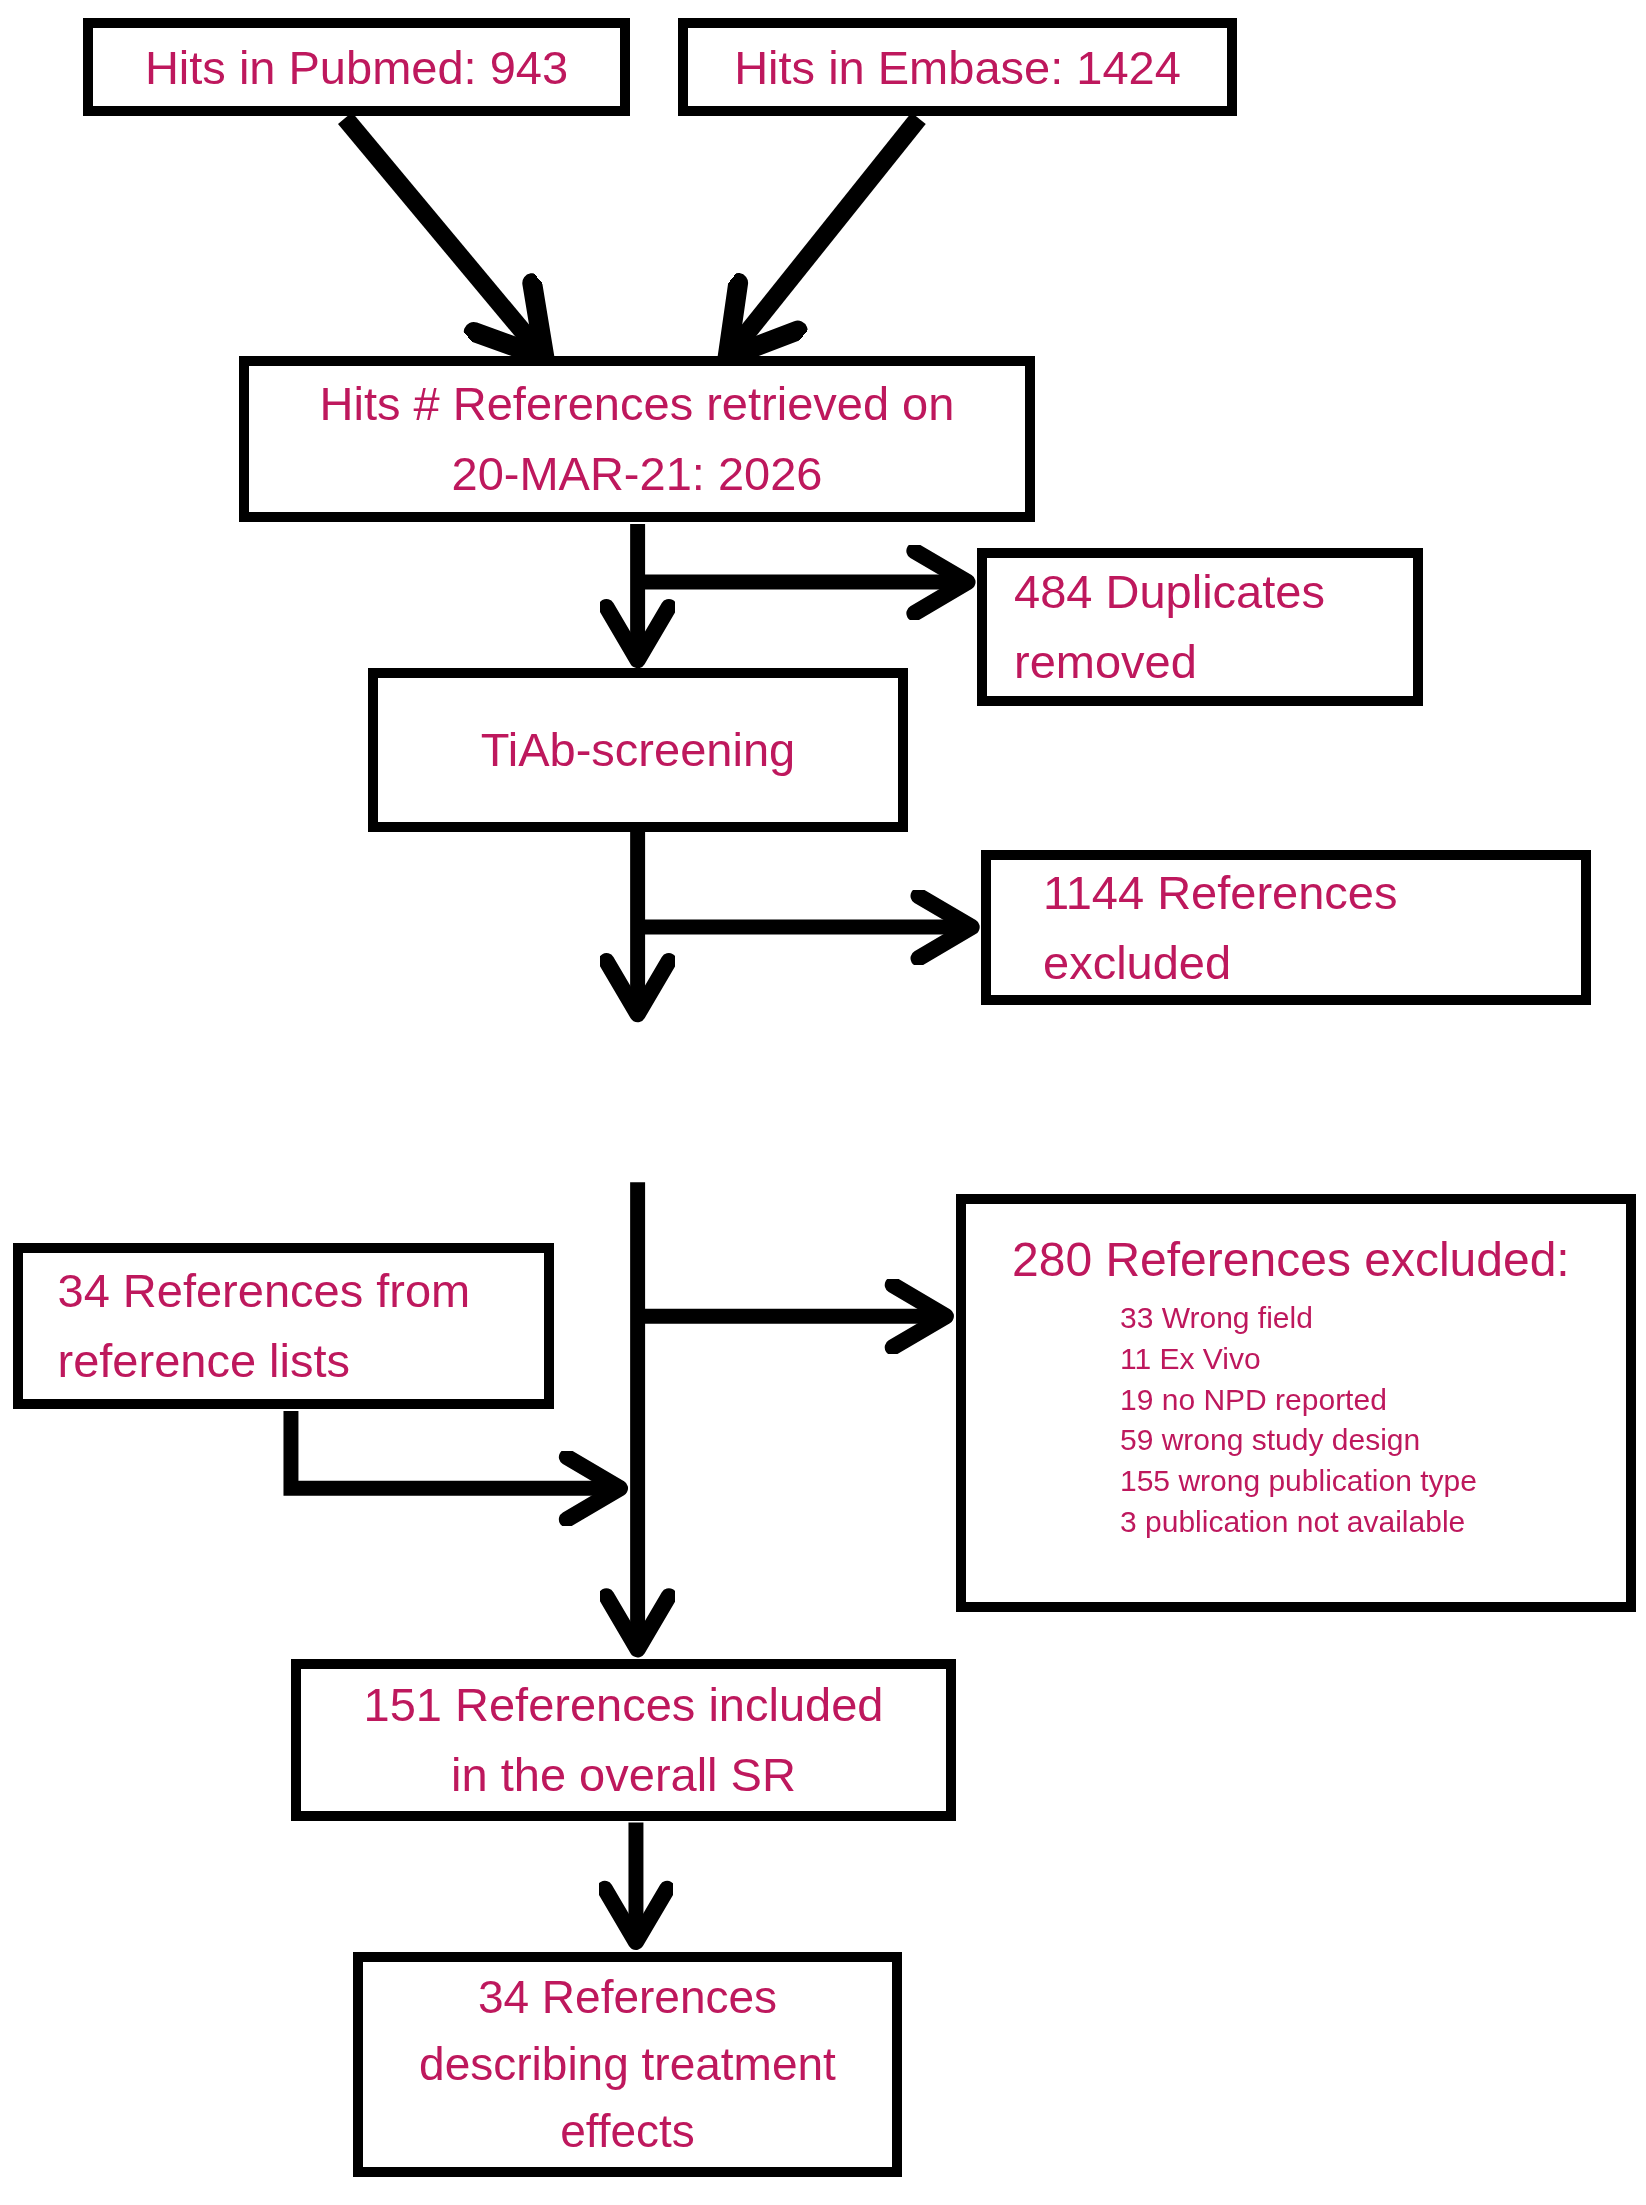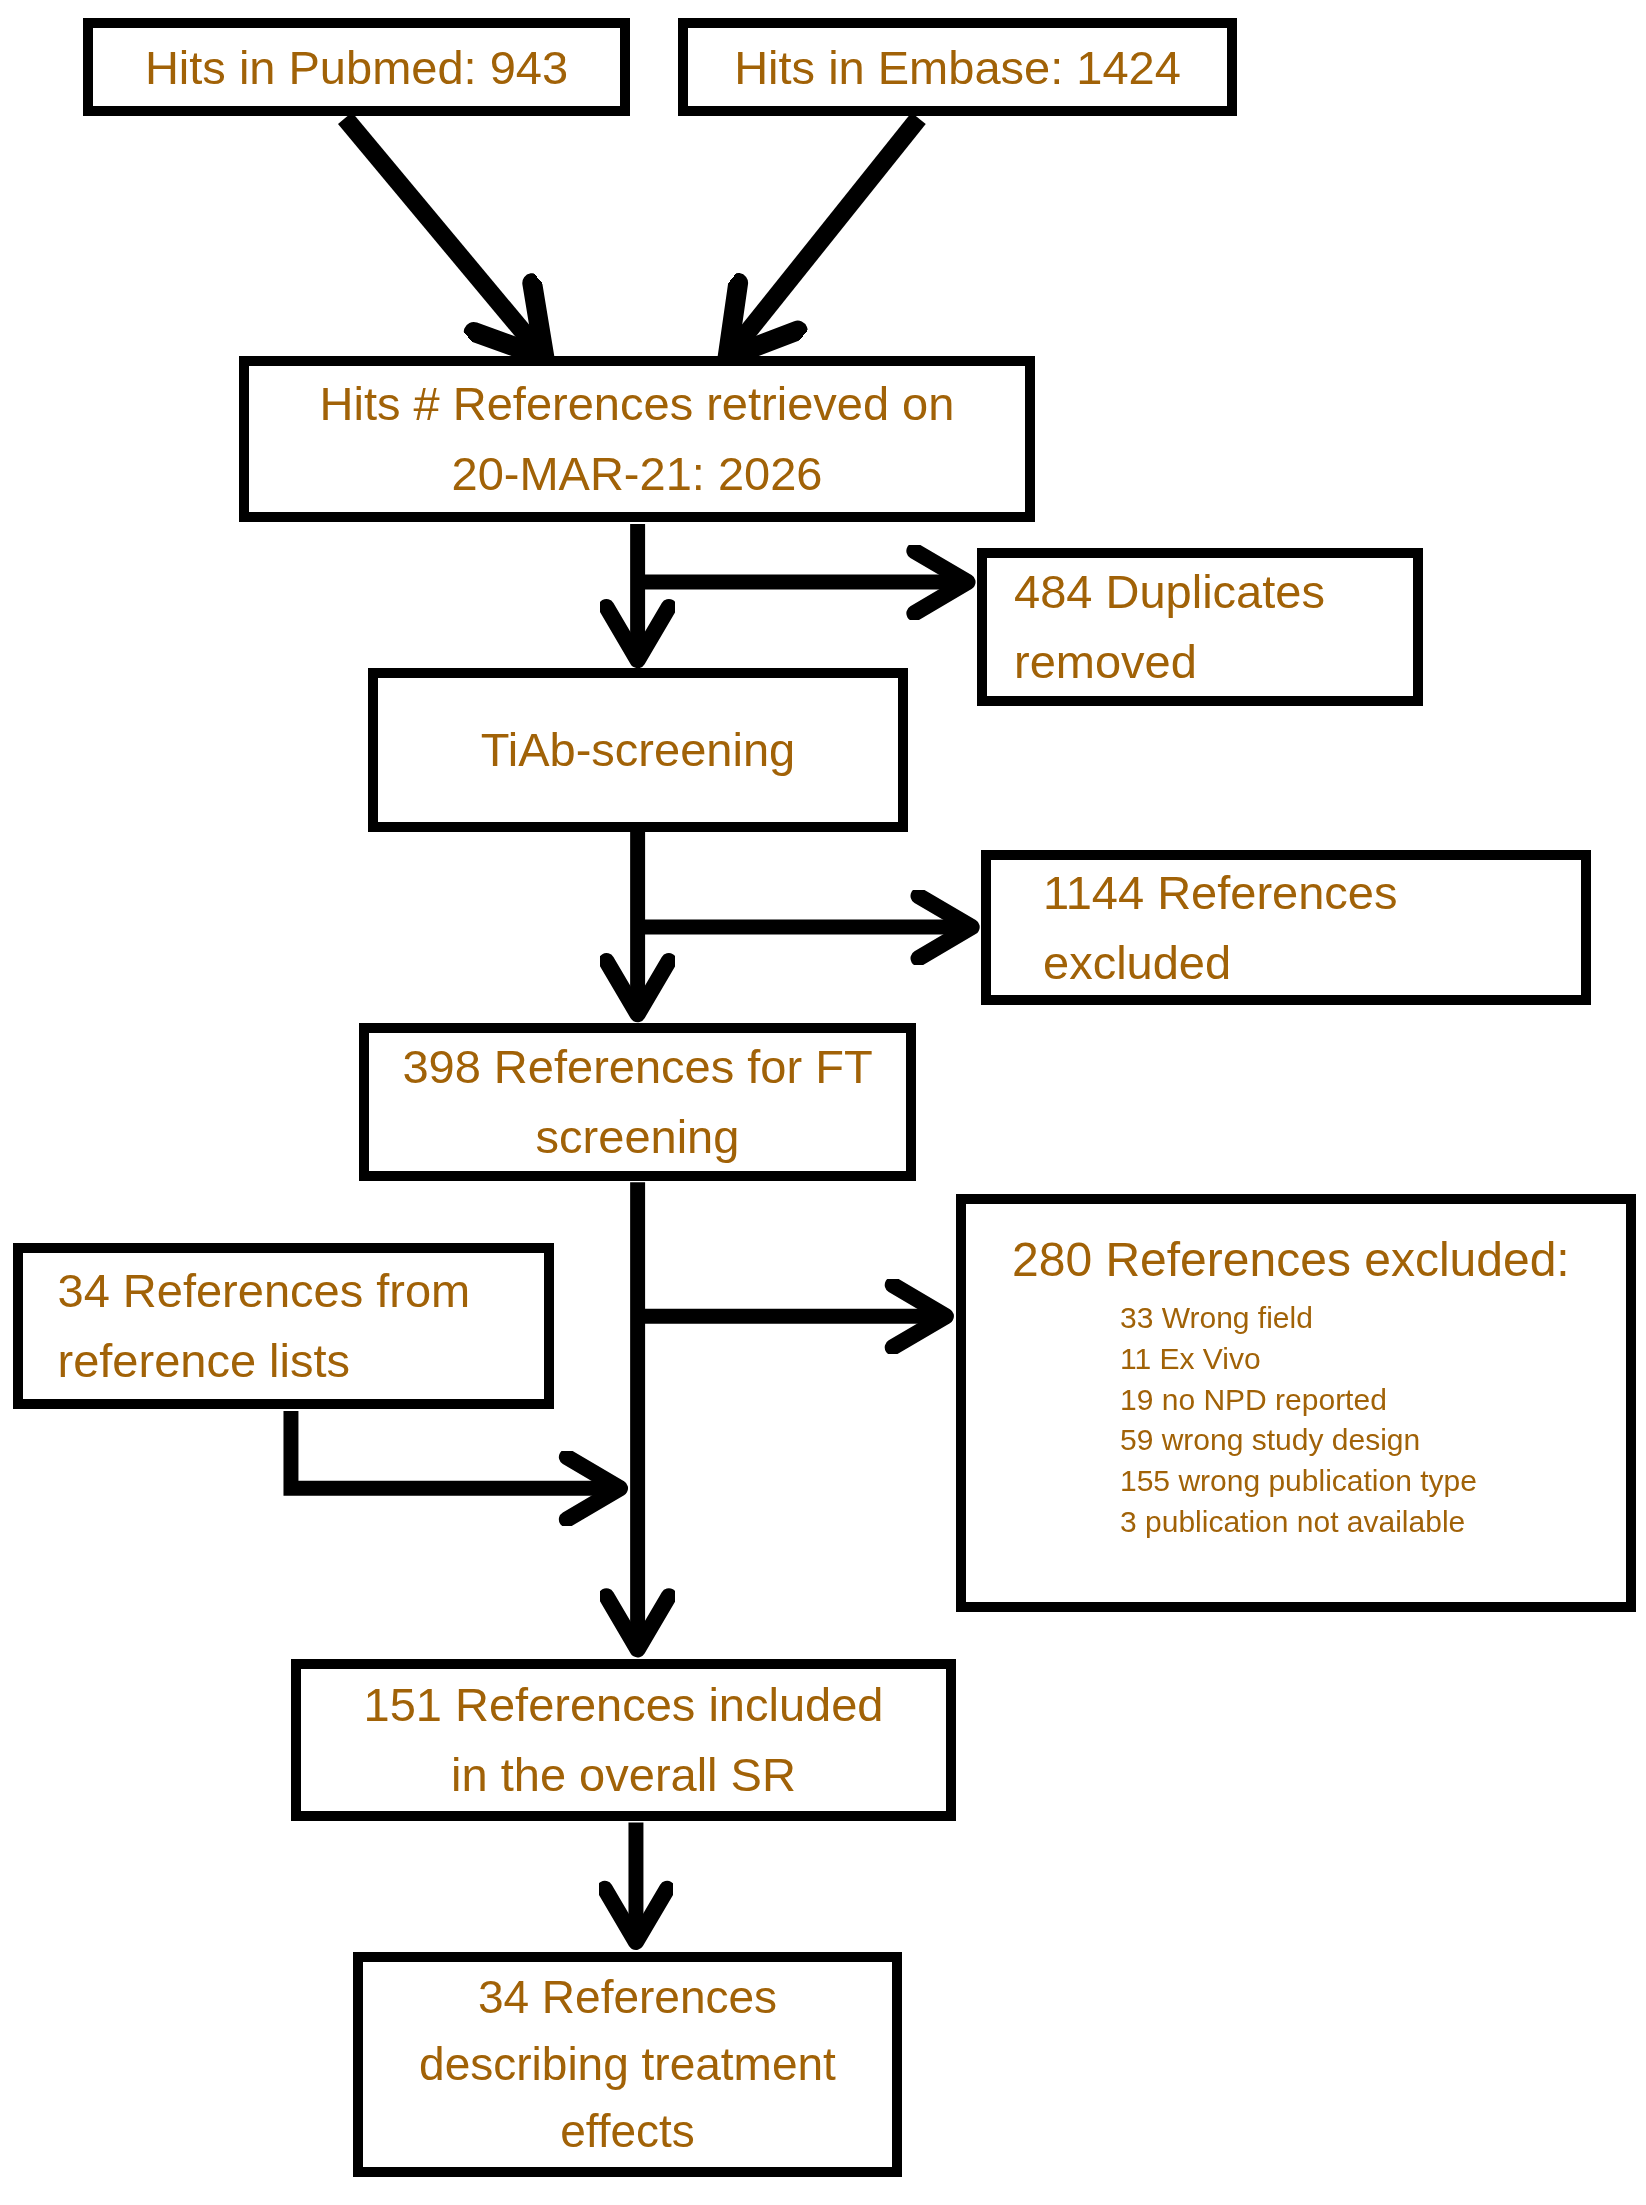--- a/index.html
+++ b/index.html
@@ -6,21 +6,21 @@
     margin: 0;
     padding: 0;
     background: #ffffff;
   }
   #figure {
     position: relative;
     width: 1646px;
     height: 2205px;
     background: #ffffff;
     font-family: "Liberation Sans", sans-serif;
-    color: #a16207;
+    color: #be185d;
   }
   #connectors {
     position: absolute;
     left: 0;
     top: 0;
     width: 1646px;
     height: 2205px;
   }
   .box {
     position: absolute;
@@ -118,24 +118,20 @@
 
   <div class="box center" id="box-tiab">
     <span class="ln">TiAb-screening</span>
   </div>
 
   <div class="box left" id="box-excl1">
     <span class="ln">1144 References</span>
     <span class="ln">excluded</span>
   </div>
 
-  <div class="box center" id="box-ft">
-    <span class="ln">398 References for FT</span>
-    <span class="ln">screening</span>
-  </div>
 
   <div class="box left" id="box-reflists">
     <span class="ln">34 References from</span>
     <span class="ln">reference lists</span>
   </div>
 
   <div class="box left" id="box-excl2">
     <span class="ln title">280 References excluded:</span>
     <span class="ln sub">33 Wrong field</span>
     <span class="ln sub">11 Ex Vivo</span>

